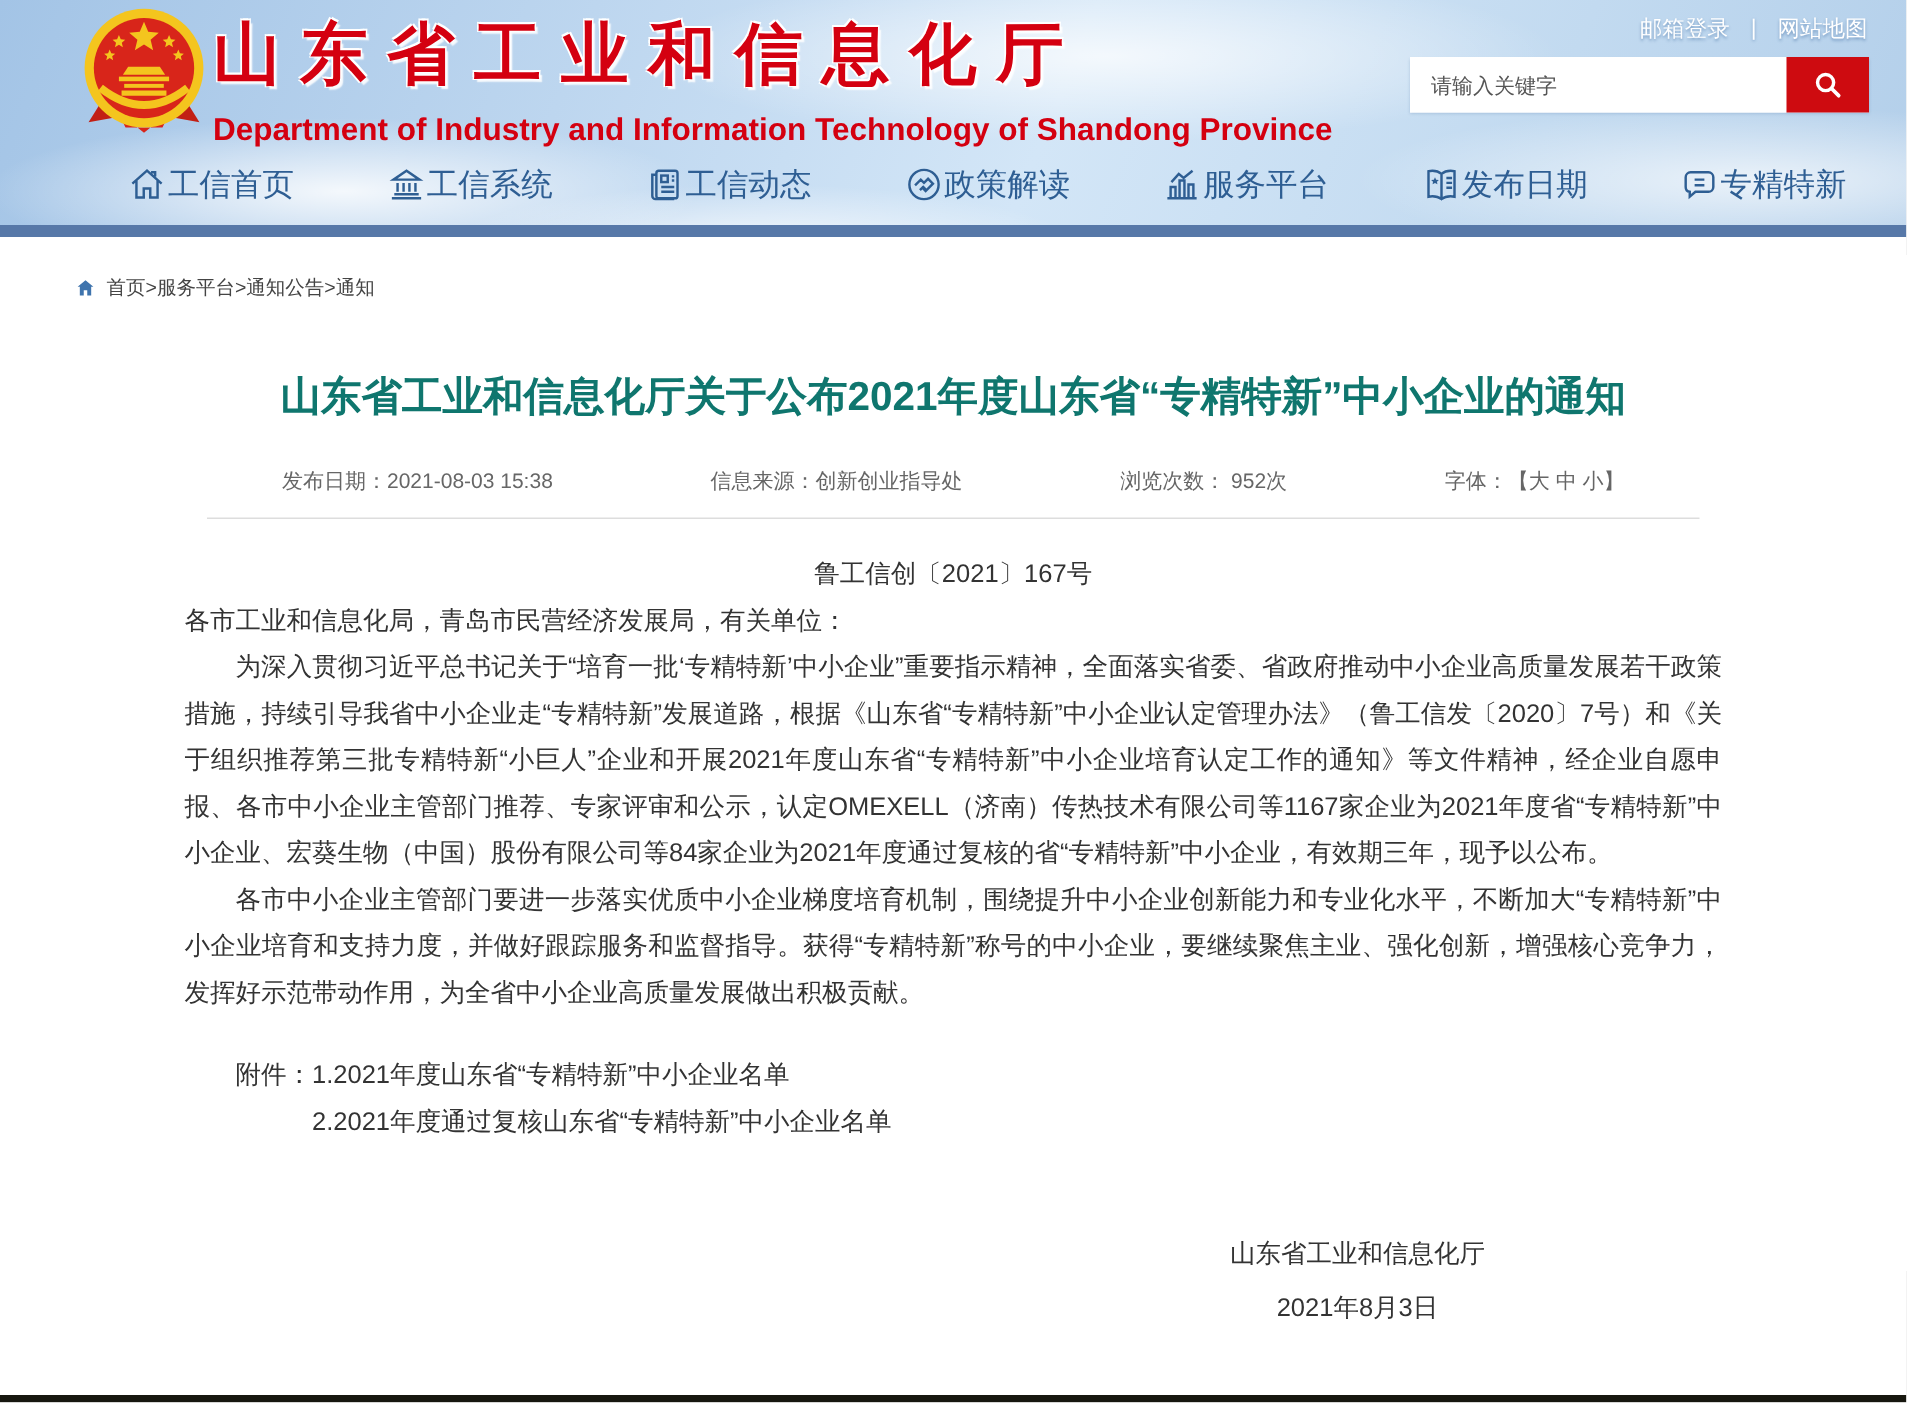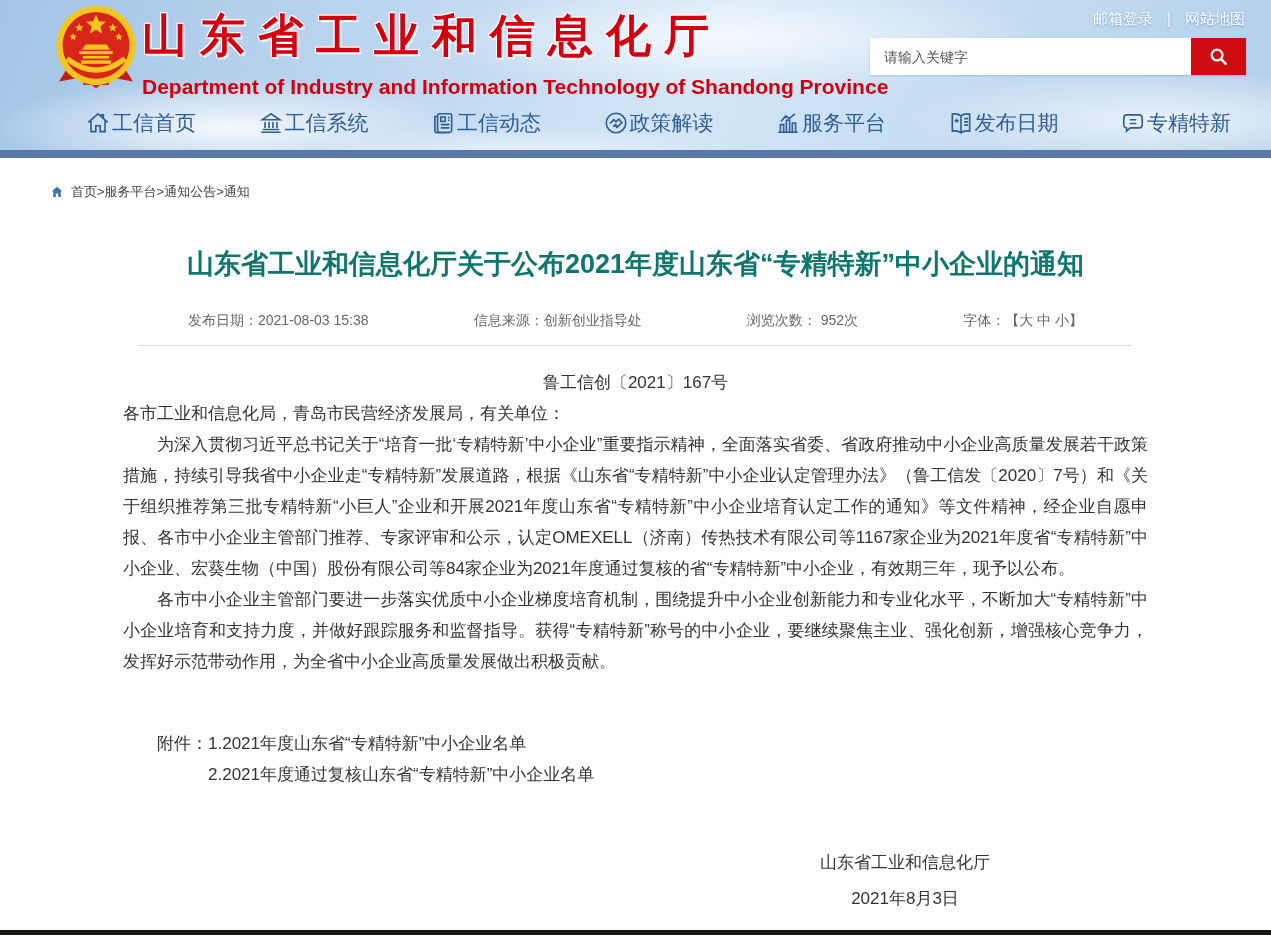--- a/index.html
+++ b/index.html
@@ -30,21 +30,21 @@
   .site-subtitle{
     margin-top:9px; font-size:21px; font-weight:bold;
     color:var(--brand_red, #d40010);
   }
   .top-links{
     position:absolute; right:26px; top:10px; display:flex; gap:14px;
     color:#ffffff; font-size:15px; text-shadow:0 1px 2px rgba(30,80,140,.45);
   }
   .top-links span{ cursor:pointer; }
   .search{
-    position:absolute; right:25px; top:38px; width:376px; height:37px;
+    position:absolute; right:25px; top:38px; width:306px; height:37px;
     display:flex; background:#ffffff; box-shadow:0 1px 2px rgba(60,100,150,.25);
   }
   .search input{
     flex:1; border:none; outline:none; padding:0 14px; font-size:14px; color:#333;
     font-family:"Liberation Sans", sans-serif;
   }
   .search input::placeholder{ color:#555; opacity:1; }
   .search-btn{
     width:55px; border:none; cursor:pointer;
     background:var(--search_red, #ce0b10);
@@ -79,21 +79,21 @@
   }
   .meta .font-sizes{ cursor:pointer; }
   .divider{ width:995px; margin:15px auto 0; border:none; border-top:1px solid #ddd; }
   .body-text{
     width:1025px; margin:21px auto 0; font-size:17px; line-height:31px;
     color:var(--body_text, #333); text-align:justify;
   }
   .doc-number{ text-align:center; }
   .salutation{ }
   .para{ text-indent:2em; }
-  .attachments{ margin-top:51px; }
+  .attachments{ margin-top:24px; }
   .attach-1{ padding-left:2em; cursor:pointer; }
   .attach-2{ padding-left:5em; cursor:pointer; }
   .signature{
     margin:55px 158px 0 auto; width:fit-content;
     display:flex; flex-direction:column; align-items:center;
     line-height:36px; font-size:17px; color:#333;
   }
   .footer-bar{ position:absolute; left:0; bottom:0; width:100%; height:5px; background:#17170f; }
 </style>
 </head>

